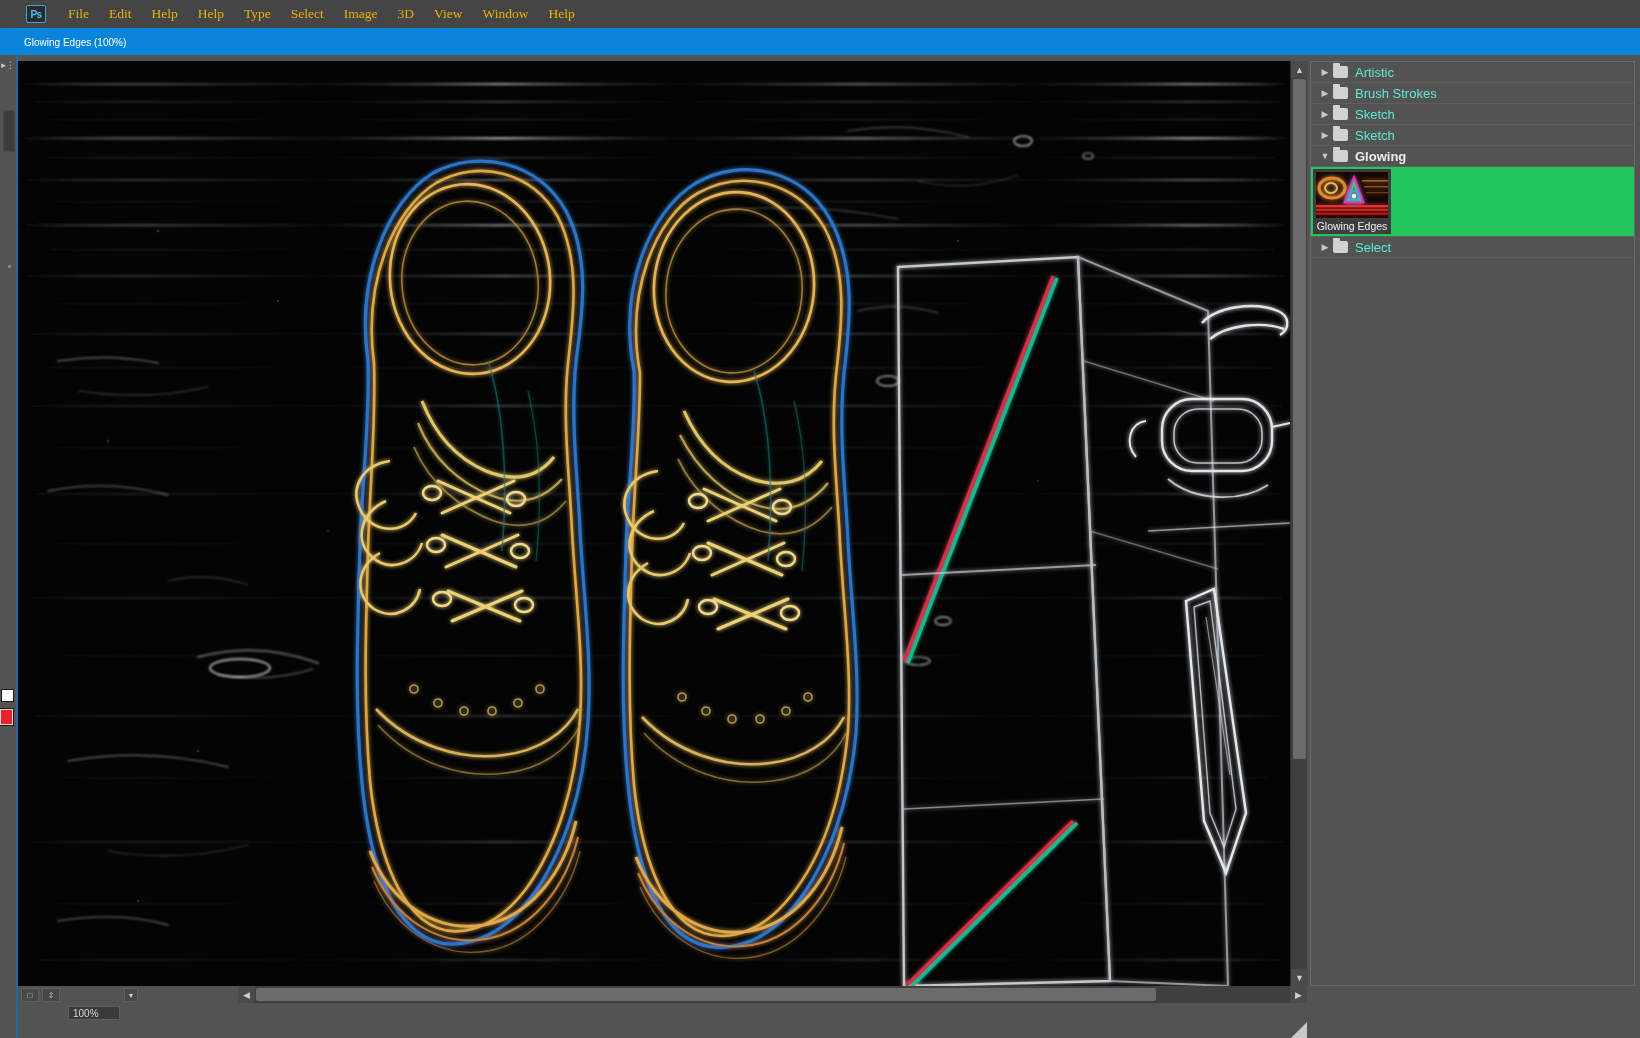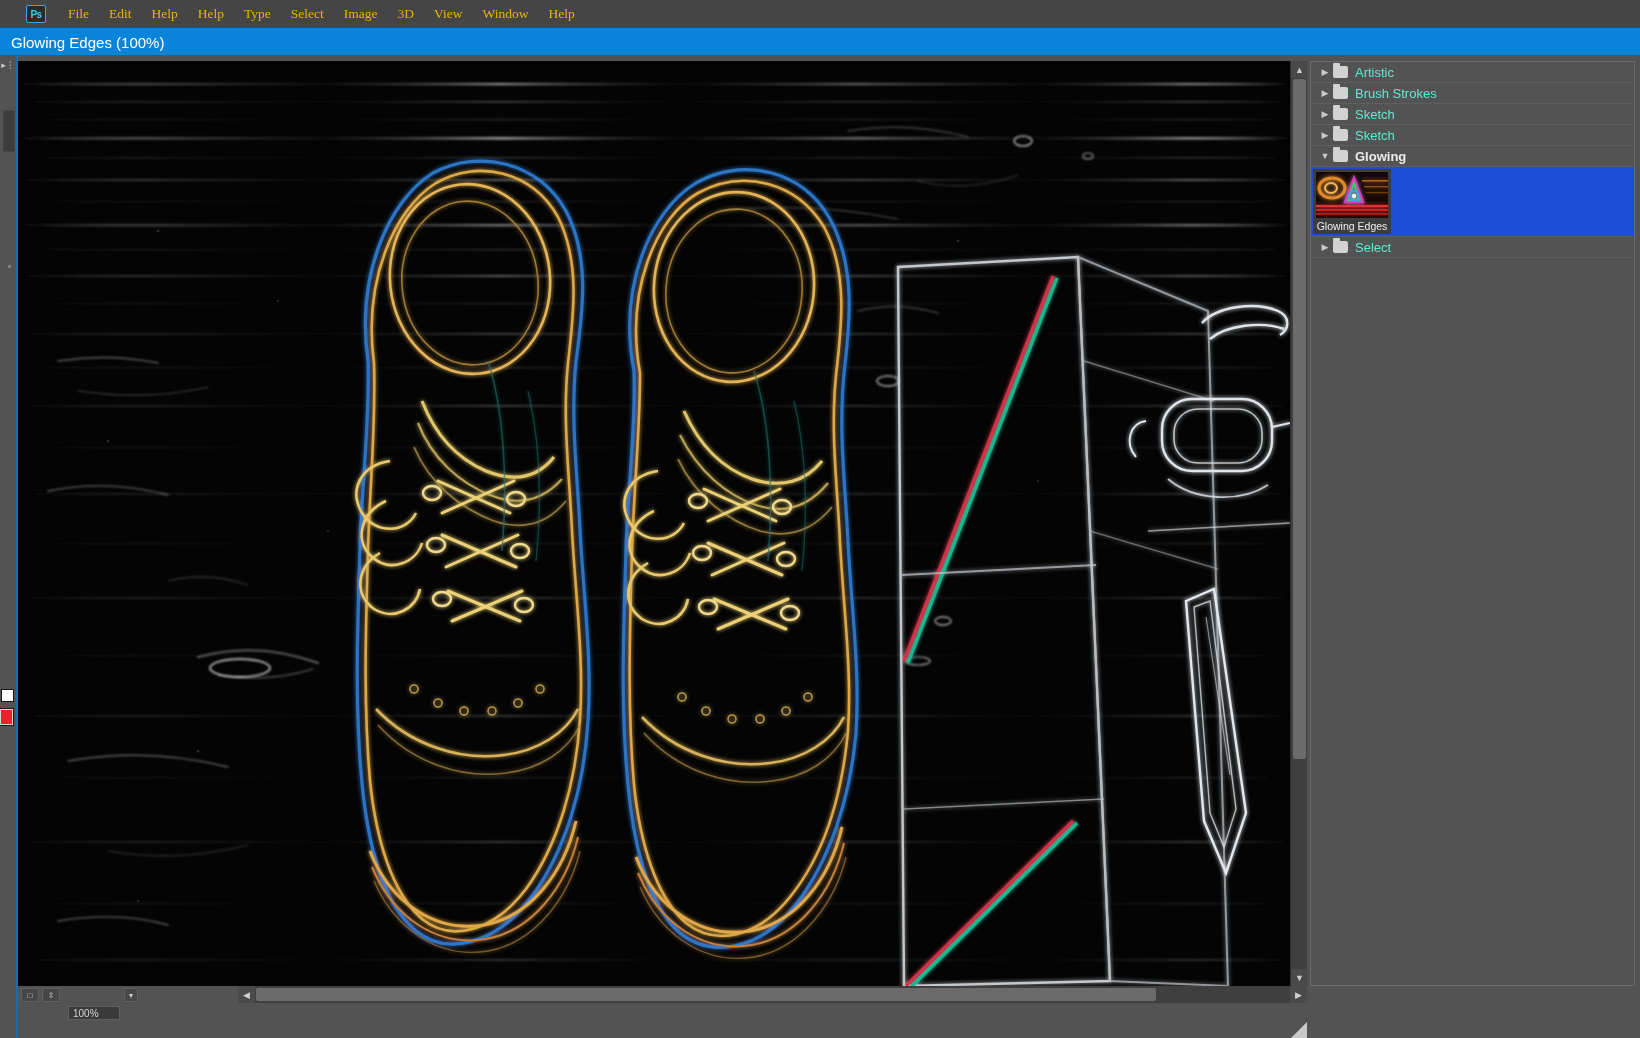--- a/index.html
+++ b/index.html
@@ -28,23 +28,23 @@
     color: #eab308; font-size: 13.5px; padding: 4px 10px;
     white-space: nowrap; cursor: default; font-family: Liberation Serif, serif;
   }
 
   
   #tabbar {
     position: absolute; left: 0; top: 28px; width: 1640px; height: 27px;
     background: #0a84d8;
   }
   #doc-tab {
-    position: absolute; left: 11px; top: 0; height: 28px;
+    position: absolute; left: 24px; top: 0; height: 28px;
     display: flex; align-items: center;
-    color: #ffffff; font-size: 15px;
+    color: #ffffff; font-size: 10px;
   }
 
   
   #left-rail {
     position: absolute; left: 0; top: 55px; width: 18px; height: 983px;
     background: #535353;
   }
   #rail-top-icon {
     position: absolute; left: 1px; top: 4px; width: 14px; height: 12px;
     color: #cfcfcf; font-size: 9px; line-height: 12px; text-align: center;
@@ -117,21 +117,21 @@
     background: #d2d2d2; border-radius: 1px 2px 2px 2px; flex: none;
   }
   .folder::before {
     content: ""; position: absolute; left: 0; top: -3px;
     width: 7px; height: 3px; background: #d2d2d2; border-radius: 1px 1px 0 0;
   }
   .cat-label { color: #5eead4; font-size: 13px; }
   .cat-row.expanded .cat-label { font-weight: bold; color: #ececec; }
 
   #stylize-body {
-    background: #1d4ed8; border-bottom: 1px solid #5e5e5e;
+    background: #22c55e; border-bottom: 1px solid #5e5e5e;
     padding: 2px 0 2px 2px;
   }
   .filter-tile {
     width: 78px; padding: 3px 3px 2px 3px;
     background: #3d3d3d; display: inline-block; vertical-align: top;
     cursor: pointer;
   }
   .tile-thumb {
     width: 72px; height: 46px; position: relative; overflow: hidden;
     background: #1a0c05;

